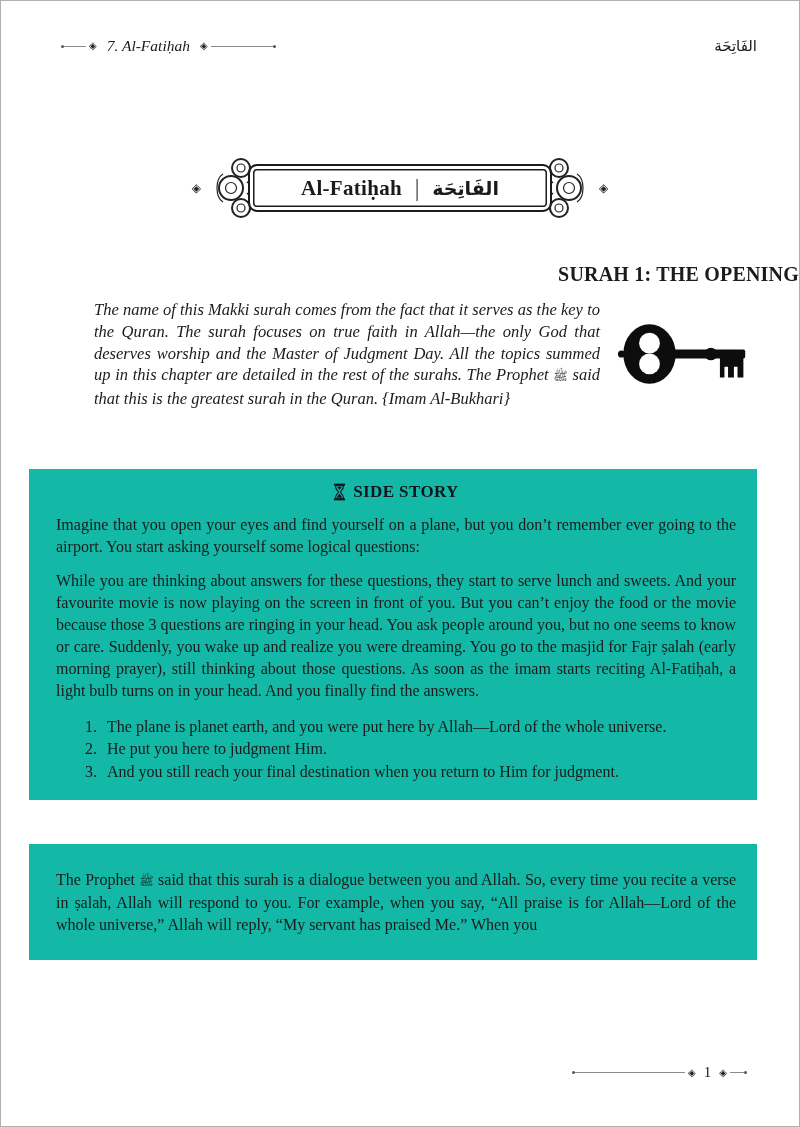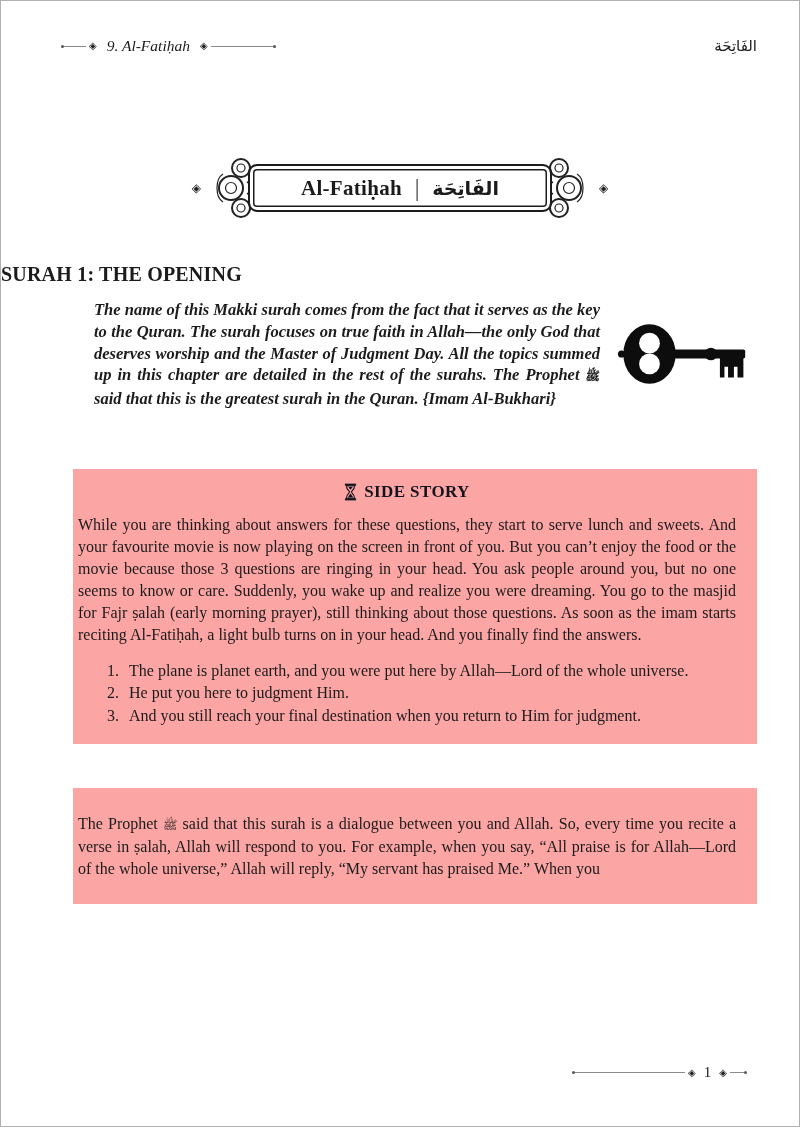--- a/index.html
+++ b/index.html
@@ -24,27 +24,27 @@
   .floral { flex:0 0 auto; margin:0 -5px; }
   .plate {
     min-width:252px; height:44px; background:#fff; border:2px solid #1c1c1c; border-radius:9px;
     box-shadow: inset 0 0 0 3px #fff, inset 0 0 0 4.5px #1c1c1c;
     display:flex; align-items:center; justify-content:center; gap:13px; padding:0 24px; z-index:2;
   }
   .plate-latin { font-weight:bold; font-size:21px; letter-spacing:0.3px; }
   .plate-sep { font-size:21px; font-weight:300; transform:scaleY(1.15); }
   .plate-arabic { font-size:19px; font-weight:bold; }
   
-  .surah-heading { text-align:left; font-weight:bold; font-size:20px; margin-top:44px; letter-spacing:0.2px; }
+  .surah-heading { text-align:right; font-weight:bold; font-size:20px; margin-top:44px; letter-spacing:0.2px; }
   .intro-row { display:flex; margin:13px 42px 0 93px; }
-  .intro-text { width:506px; flex:0 0 auto; font-weight:bold; font-style:italic; font-size:16.5px; line-height:21.8px; text-align:justify; }
+  .intro-text { width:506px; flex:0 0 auto; font-weight:normal; font-style:italic; font-size:16.5px; line-height:21.8px; text-align:justify; }
   .key-wrap { flex:1 1 auto; display:flex; align-items:center; justify-content:center; padding-left:6px; }
   .pbuh { font-family:"DejaVu Sans", sans-serif; font-size:12px; font-style:normal; }
   
-  .content-box { background:#fca5a5; margin:0 42px 0 72px; padding:13px 21px 17px 5px; }
+  .content-box { background:#14b8a6; margin:0 42px 0 28px; padding:13px 21px 17px 27px; }
   .box-side-story { margin-top:59px; }
   .box-wow { margin-top:44px; padding-bottom:24px; }
   .box-heading { display:flex; align-items:center; justify-content:center; gap:7px; font-weight:bold; font-size:17px; letter-spacing:0.4px; color:#14141e; }
   .content-box p { margin:12px 0 0 0; font-size:16px; line-height:22px; text-align:justify; }
   .content-box ol { margin:4px 0 0 0; padding-left:45px; font-size:16px; line-height:22.4px; }
   .content-box ol li { padding-left:6px; }
   .answers { margin-top:14px !important; }
   .it { }
   
   .footer { position:absolute; top:1063px; right:52px; display:flex; align-items:center; }
@@ -54,21 +54,21 @@
 </head>
 <body>
 
 <div class="page">
 
   <div class="running-header">
     <div class="rule-group">
       <span class="dot"></span>
       <span class="line w22"></span>
       <span class="dia">◈</span>
-      <span class="rh-label">9. Al-Fatiḥah</span>
+      <span class="rh-label">7. Al-Fatiḥah</span>
       <span class="dia">◈</span>
       <span class="line w62"></span>
       <span class="dot"></span>
     </div>
     <div class="rh-arabic ar">الفَاتِحَة</div>
   </div>
 
   <div class="plate-row">
     <span class="dia" style="font-size:12px;">◈</span>
     <svg class="floral" width="54" height="64" viewBox="0 0 54 64">
@@ -130,20 +130,21 @@
     <div class="box-heading">
       <svg width="13" height="18" viewBox="0 0 14 18">
         <rect x="1" y="0" width="12" height="2.2" fill="#14141e"></rect>
         <rect x="1" y="15.8" width="12" height="2.2" fill="#14141e"></rect>
         <path d="M2.6,2.2 H11.4 C11.4,6.8 8,8 8,9 C8,10 11.4,11.2 11.4,15.8 H2.6 C2.6,11.2 6,10 6,9 C6,8 2.6,6.8 2.6,2.2 Z" fill="none" stroke="#14141e" stroke-width="1.2"></path>
         <path d="M4,14.8 H10 L7,10.6 Z" fill="#14141e"></path>
         <path d="M4.4,3.4 H9.6 L7,6.6 Z" fill="#14141e"></path>
       </svg>
       <span>SIDE STORY</span>
     </div>
+    <p>Imagine that you open your eyes and find yourself on a plane, but you don’t remember ever going to the airport. You start asking yourself some logical questions:</p>
     <p><span>While you are thinking about answers for these questions, they start to serve lunch and sweets. And your favourite movie is now playing on the screen in front of you. But you can’t enjoy the food or the movie because those 3 questions are ringing in your head. You ask people around you, but no one seems to know or care. Suddenly, you wake up and realize you were dreaming. You go to the </span><span class="it">masjid</span><span> for </span><span class="it">Fajr ṣalah</span><span> (early morning prayer), still thinking about those questions. As soon as the imam starts reciting </span><span class="it">Al-Fatiḥah</span><span>, a light bulb turns on in your head. And you finally find the answers.</span></p>
     <ol class="answers">
         <li>The plane is planet earth, and you were put here by Allah—Lord of the whole universe.</li>
         <li>He put you here to judgment Him.</li>
         <li>And you still reach your final destination when you return to Him for judgment.</li>
       </ol>
   </div>
 
   <div class="content-box box-wow">
     <p><span>The Prophet </span><span class="pbuh">ﷺ</span><span> said that this </span><span class="it">surah</span><span> is a dialogue between you and Allah. So, every time you recite a verse in </span><span class="it">ṣalah</span><span>, Allah will respond to you. For example, when you say, “All praise is for Allah—Lord of the whole universe,” Allah will reply, “My servant has praised Me.” When you</span></p>

